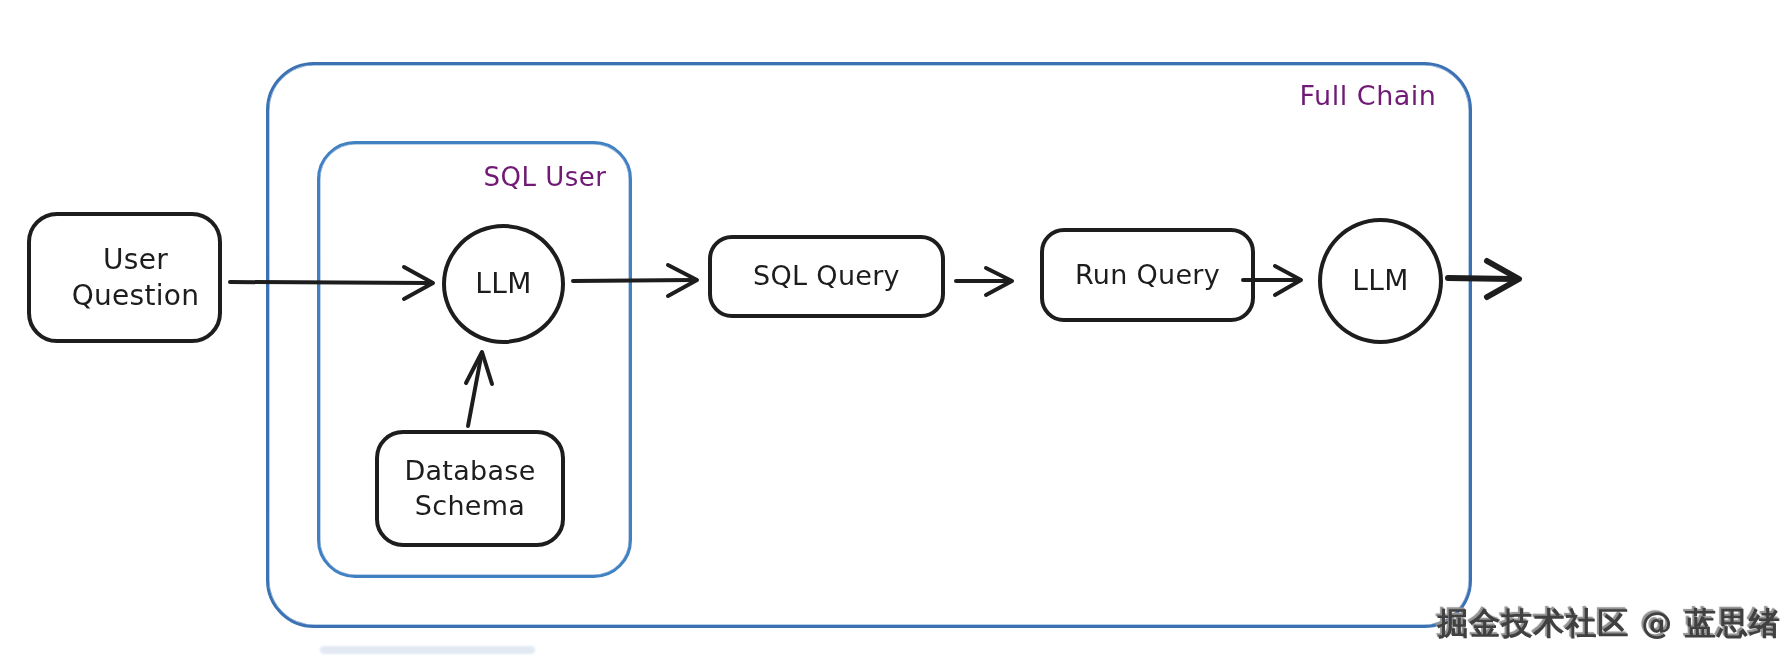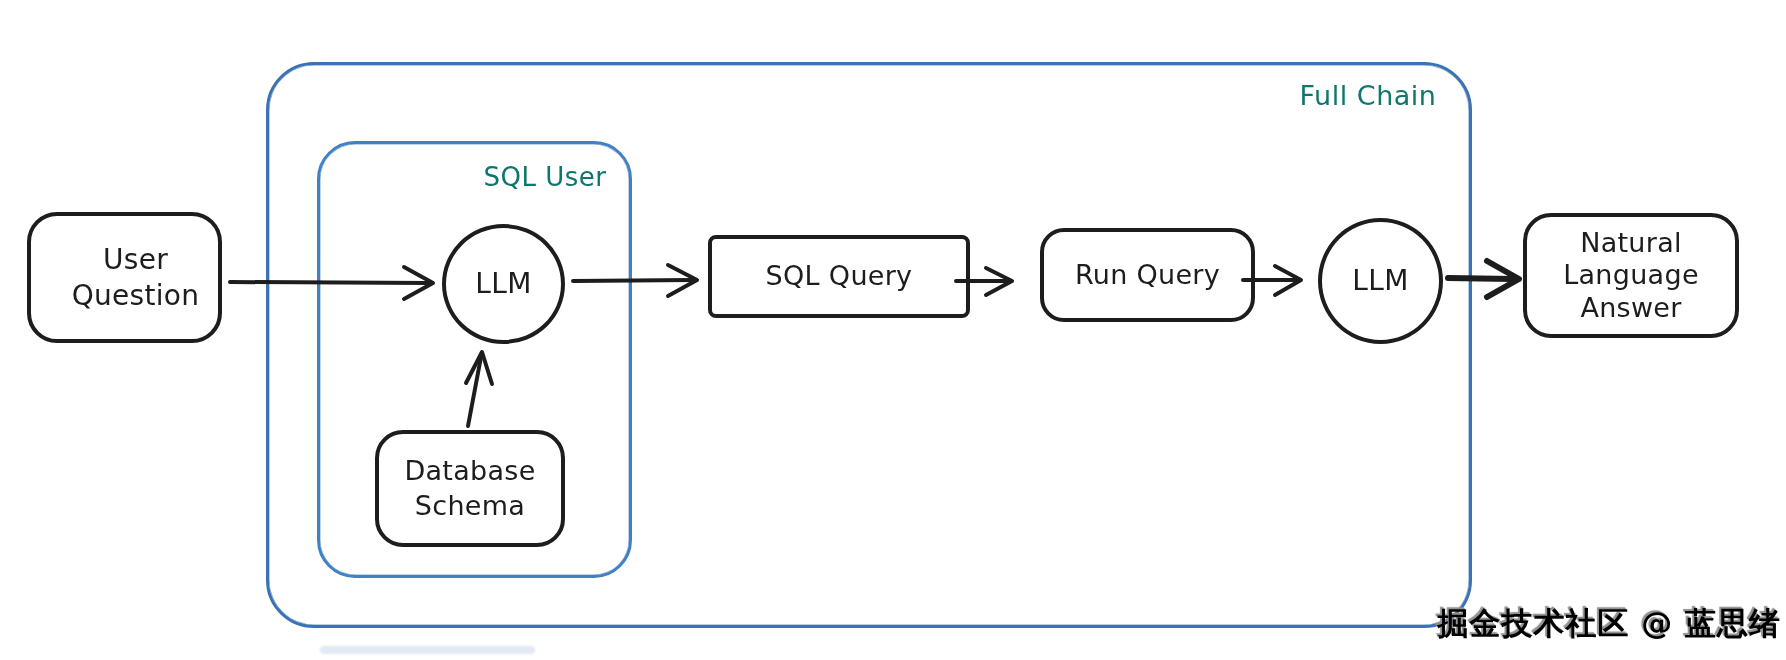--- a/index.html
+++ b/index.html
@@ -19,21 +19,21 @@
     border: 3.5px solid #3c72b4; border-radius: 48px;
     box-shadow: inset 0 0 0 0.5px #6e9bd0;
   }
   .frame-sql-chain {
     left: 317px; top: 141px; width: 315px; height: 437px;
     border: 3px solid #4181c2; border-radius: 38px;
     box-shadow: inset 0 0 0 0.5px #7fa8d8;
   }
   .group-label {
     position: absolute;
-    color: #0f766e;
+    color: #701a75;
     letter-spacing: 0.5px;
     white-space: nowrap;
   }
   .label-full-chain { left: 1298px; top: 80px; width: 140px; font-size: 27px; text-align: center; }
   .label-sql-chain  { left: 471px;  top: 162px; width: 148px; font-size: 26px; text-align: center; }
 
   
   .node {
     position: absolute;
     border: 4px solid #1d1d1d;
@@ -45,38 +45,38 @@
     line-height: 1.26;
     white-space: pre-line;
     letter-spacing: 0.3px;
   }
   .rect { border-radius: 26px / 28px; }
   .circle { border-radius: 50%; border-width: 4.5px; }
 
   .node-user-question     { left: 27px;   top: 212px; width: 195px; height: 131px; font-size: 28px; border-radius: 30px; padding-left: 22px; }
   .node-llm-1             { left: 442px;  top: 224px; width: 123px; height: 120px; font-size: 28px; }
   .node-database-schema   { left: 375px;  top: 430px; width: 190px; height: 117px; border-radius: 28px; }
-  .node-sql-query         { left: 708px;  top: 235px; width: 262px; height: 83px;  border-radius: 8px; text-align: center; }
+  .node-sql-query         { left: 708px;  top: 235px; width: 237px; height: 83px;  border-radius: 24px; text-align: center; }
   .node-run-query         { left: 1020px; top: 228px; width: 215px; height: 94px;  border-radius: 24px; margin-left: 20px; }
   .node-llm-2             { left: 1318px; top: 218px; width: 125px; height: 126px; font-size: 28px; }
   .node-nl-answer         { left: 1523px; top: 213px; width: 216px; height: 125px; border-radius: 28px; line-height: 1.2; }
 
   svg.arrows { position: absolute; left: 0; top: 0; width: 1786px; height: 660px; pointer-events: none; }
   svg.arrows path {
     stroke: #1d1d1d; stroke-width: 4; fill: none;
     stroke-linecap: round; stroke-linejoin: round;
   }
   svg.arrows path.thick { stroke-width: 6; }
 
   
   .watermark {
     position: absolute;
     right: 5px; top: 603px;
     font-size: 31px; font-weight: bold;
-    color: #000000;
+    color: #404040;
     text-shadow: -2px -2px 1px #919191, -1px -1px 0 #a5a5a5;
     letter-spacing: 1px;
     white-space: nowrap;
   }
 
   
   .bottom-artifact {
     position: absolute;
     left: 320px; top: 646px; width: 215px; height: 8px;
     background: rgba(173, 193, 221, 0.35);
@@ -102,23 +102,20 @@
 
   <div class="node rect node-database-schema">Database
 Schema</div>
 
   <div class="node rect node-sql-query">SQL Query</div>
 
   <div class="node rect node-run-query">Run Query</div>
 
   <div class="node circle node-llm-2">LLM</div>
 
-  <div class="node rect node-nl-answer">Natural
-Language
-Answer</div>
 
   <svg class="arrows" viewBox="0 0 1786 660">
 
     <path d="M230 282 L429 283"></path>
     <path d="M404 267 L433 283 L404 299"></path>
 
     <path d="M573 281 L693 280"></path>
     <path d="M668 265 L697 280 L668 296"></path>
 
     <path d="M956 281 L1008 281"></path>

